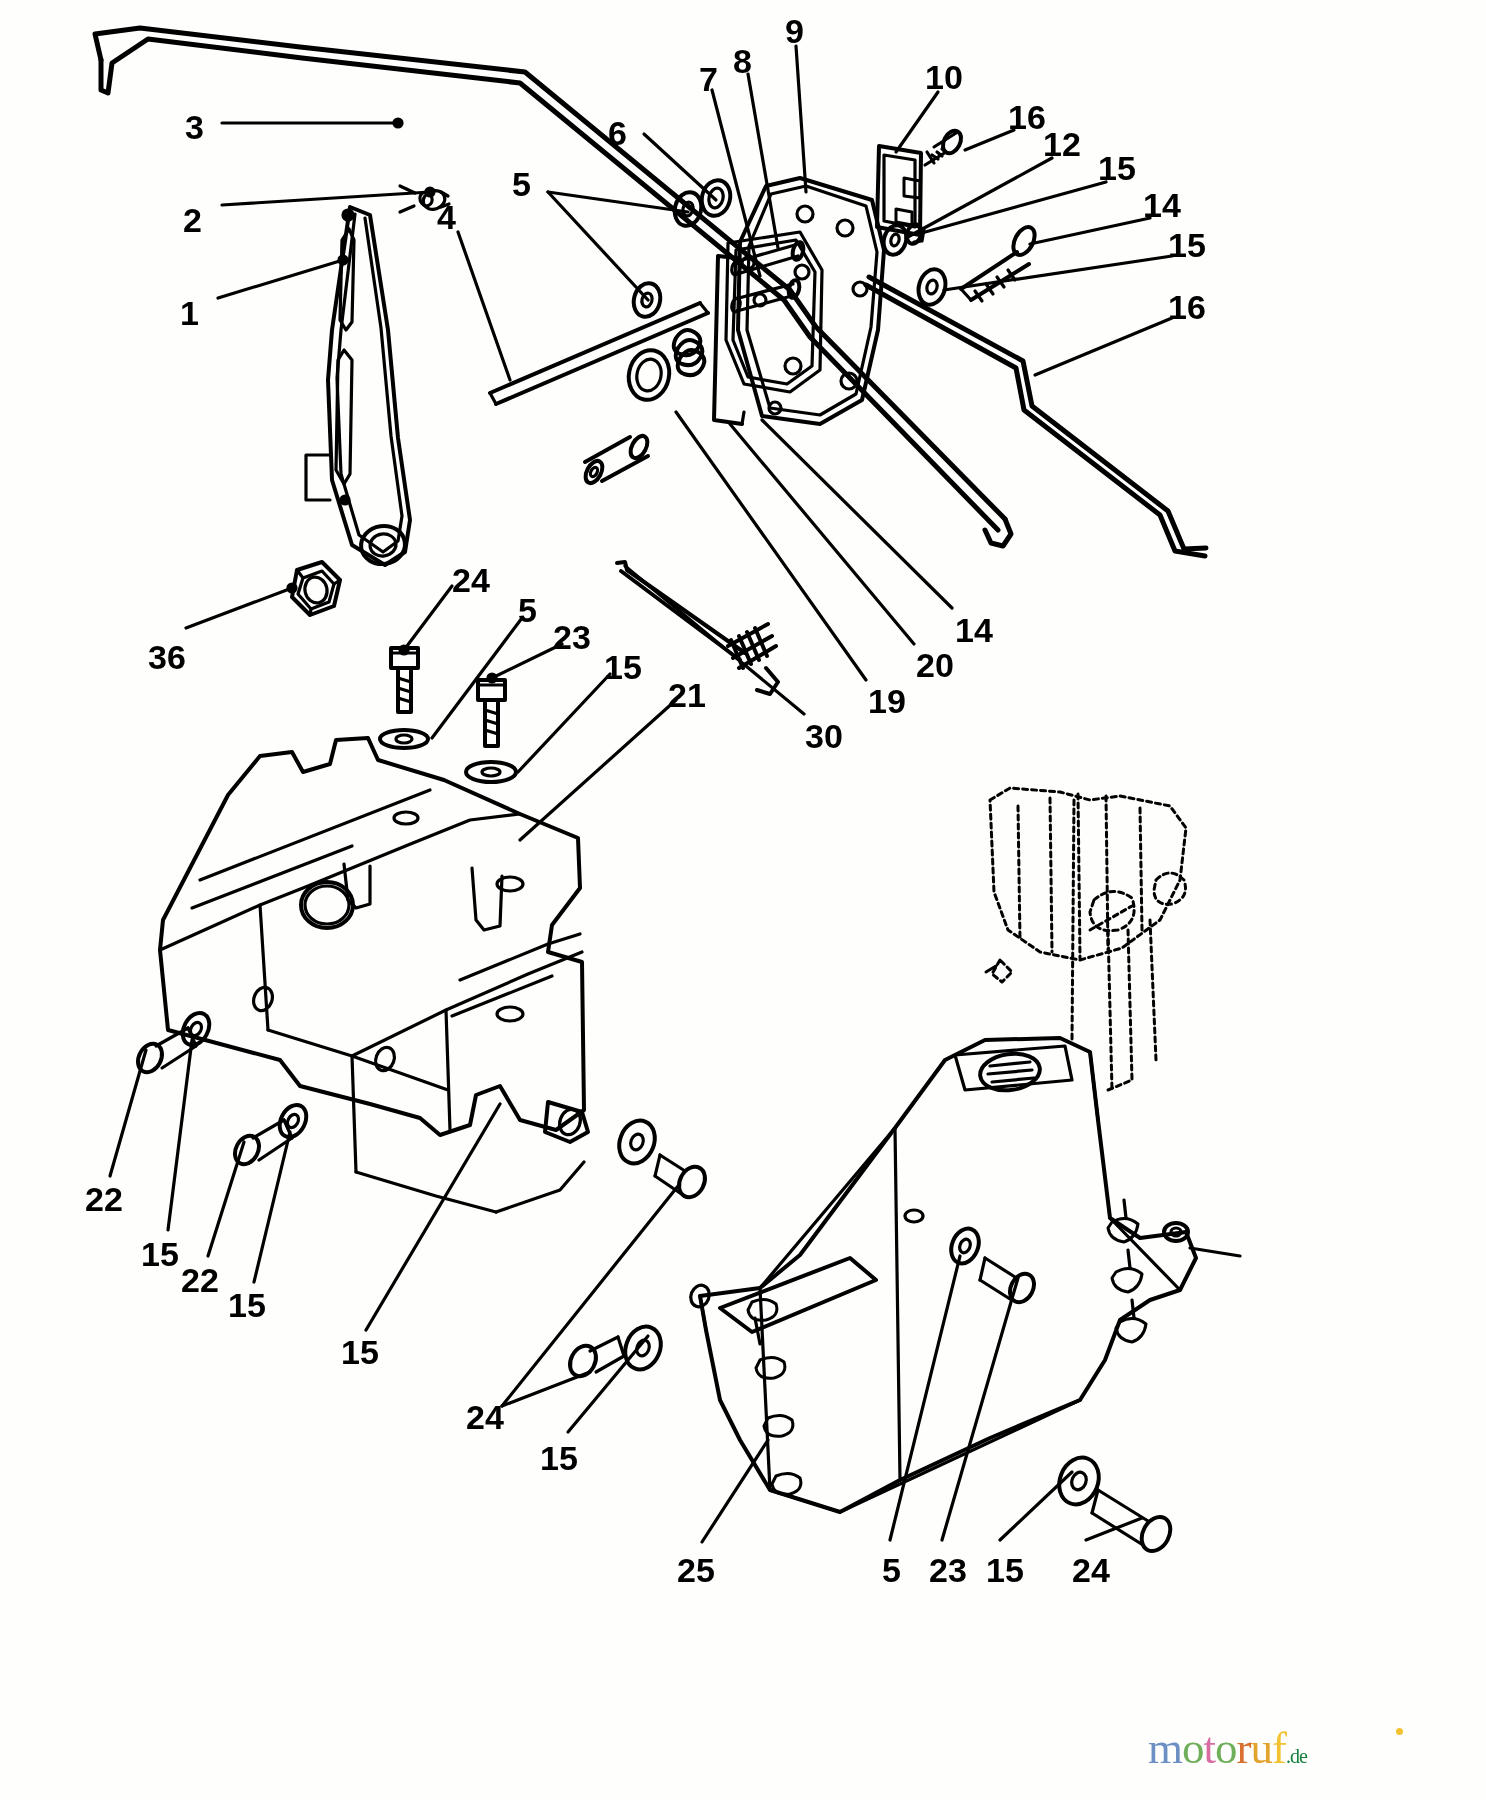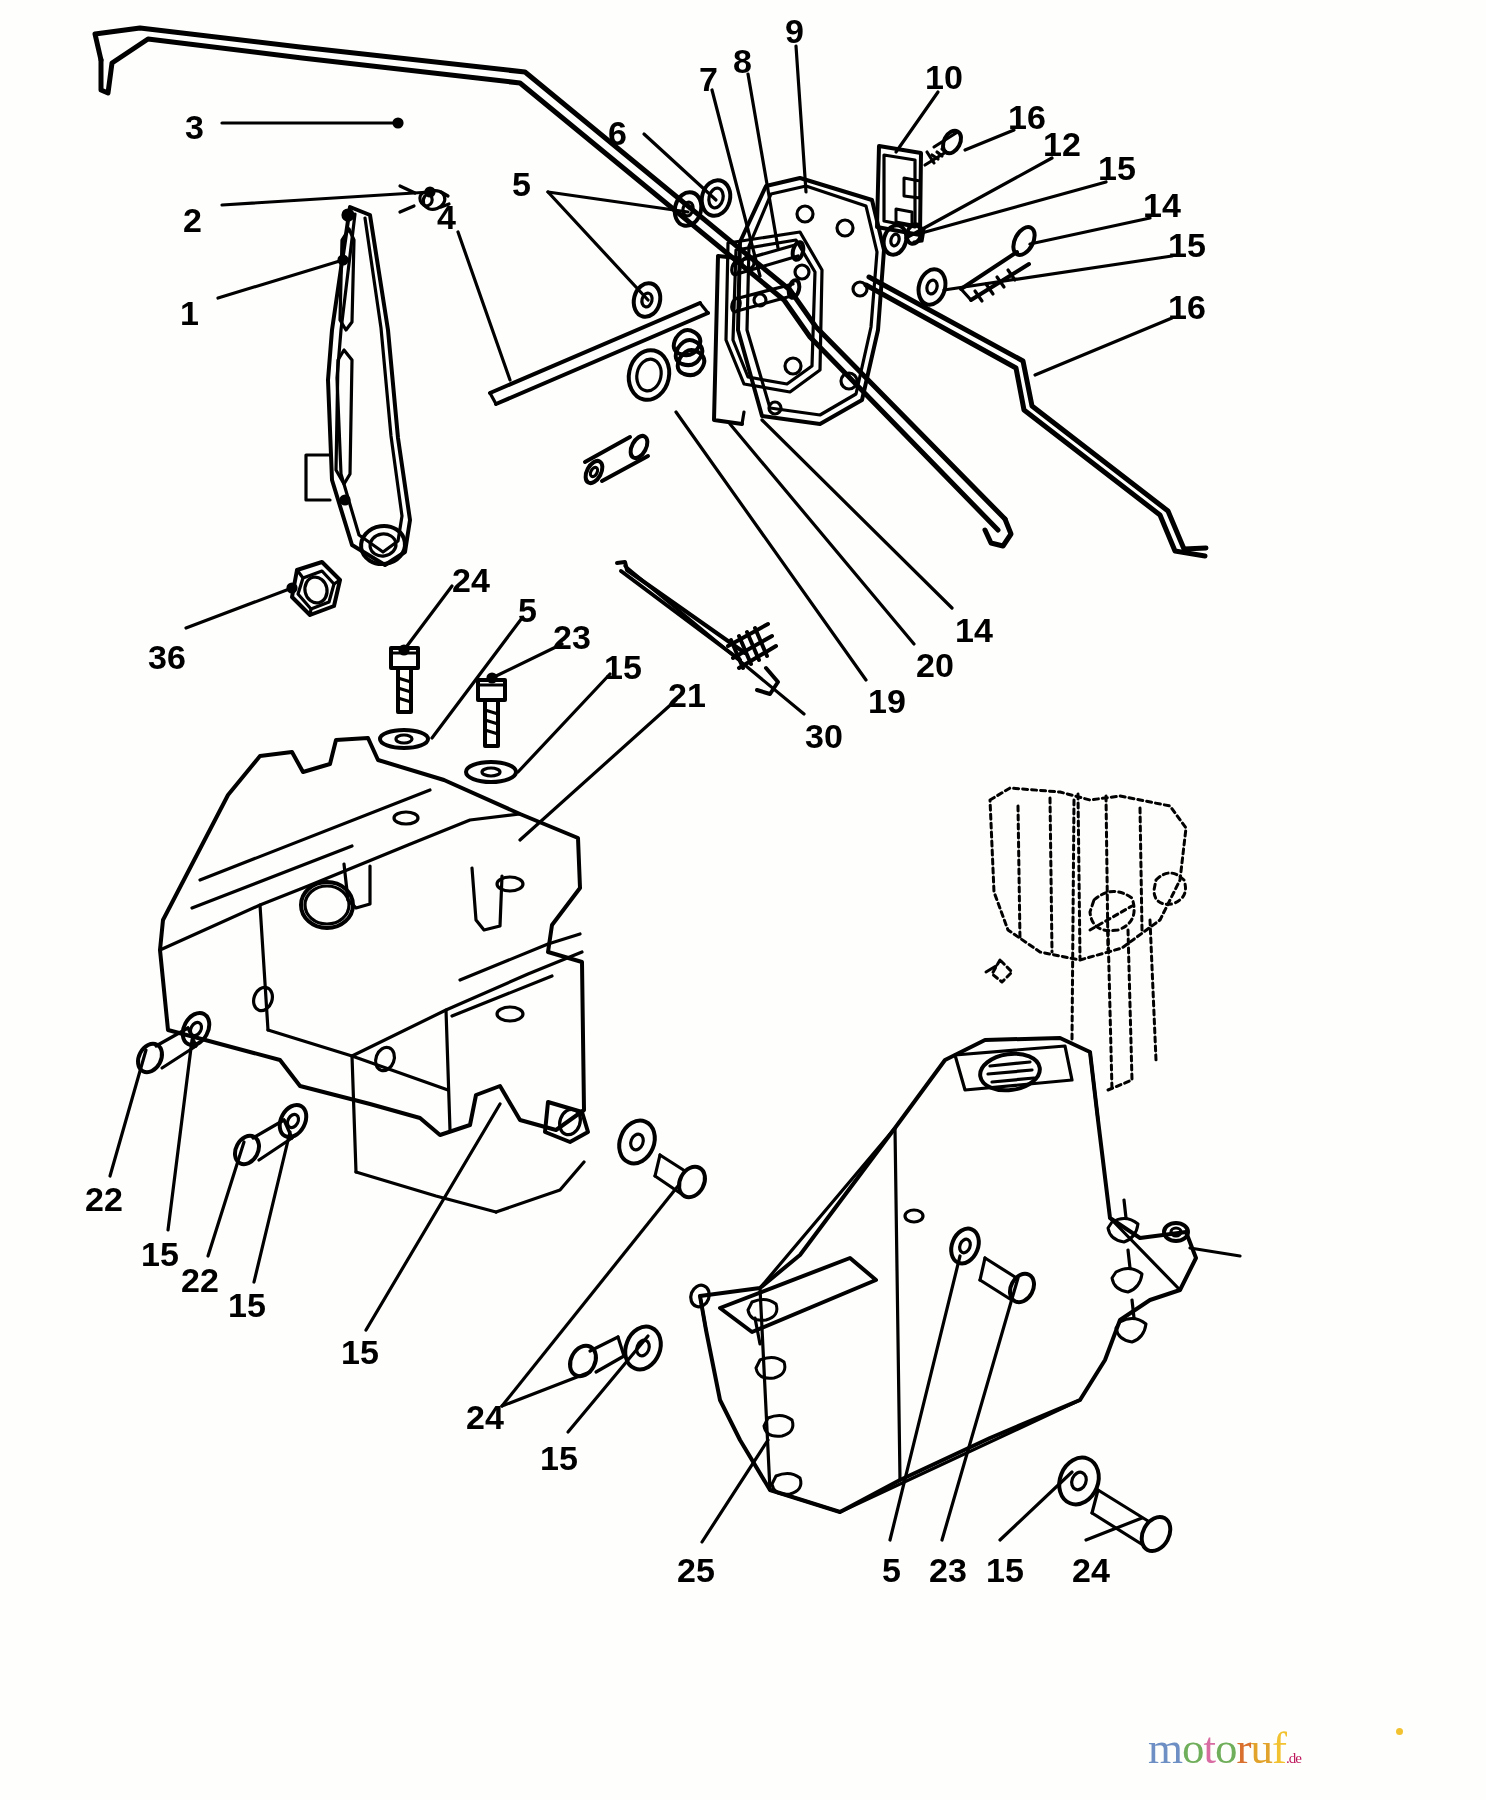--- a/index.html
+++ b/index.html
@@ -2,21 +2,21 @@
 <html><head>
 <meta charset="utf-8">
 <style>
   html,body{margin:0;padding:0;background:#ffffff;}
   body{width:1486px;height:1800px;overflow:hidden;font-family:"Liberation Sans",sans-serif;}
   #stage{position:relative;width:1486px;height:1800px;background:#fefffc;}
   svg.layer{position:absolute;left:0;top:0;width:1486px;height:1800px;}
   .callout{position:absolute;font-family:"Liberation Sans",sans-serif;font-weight:700;font-size:34px;color:#000;line-height:1;white-space:nowrap;}
   .wm{position:absolute;left:1148px;top:1726px;font-family:"Liberation Serif",serif;font-size:45px;letter-spacing:-1px;line-height:1;}
   .wm span{display:inline-block;}
-  .wm .dot{font-size:15px;color:#be185d;vertical-align:baseline;}
+  .wm .dot{font-size:20px;color:#15803d;vertical-align:baseline;}
   .wm .tip{position:absolute;left:248px;top:2px;width:7px;height:7px;border-radius:50%;background:#f2c230;}
 </style>
 </head>
 <body>
 
 <div id="stage">
 
   <svg class="layer" viewBox="0 0 1486 1800">
     <g fill="none" stroke="#000" stroke-width="3.2" stroke-linecap="round" stroke-linejoin="round">
 

